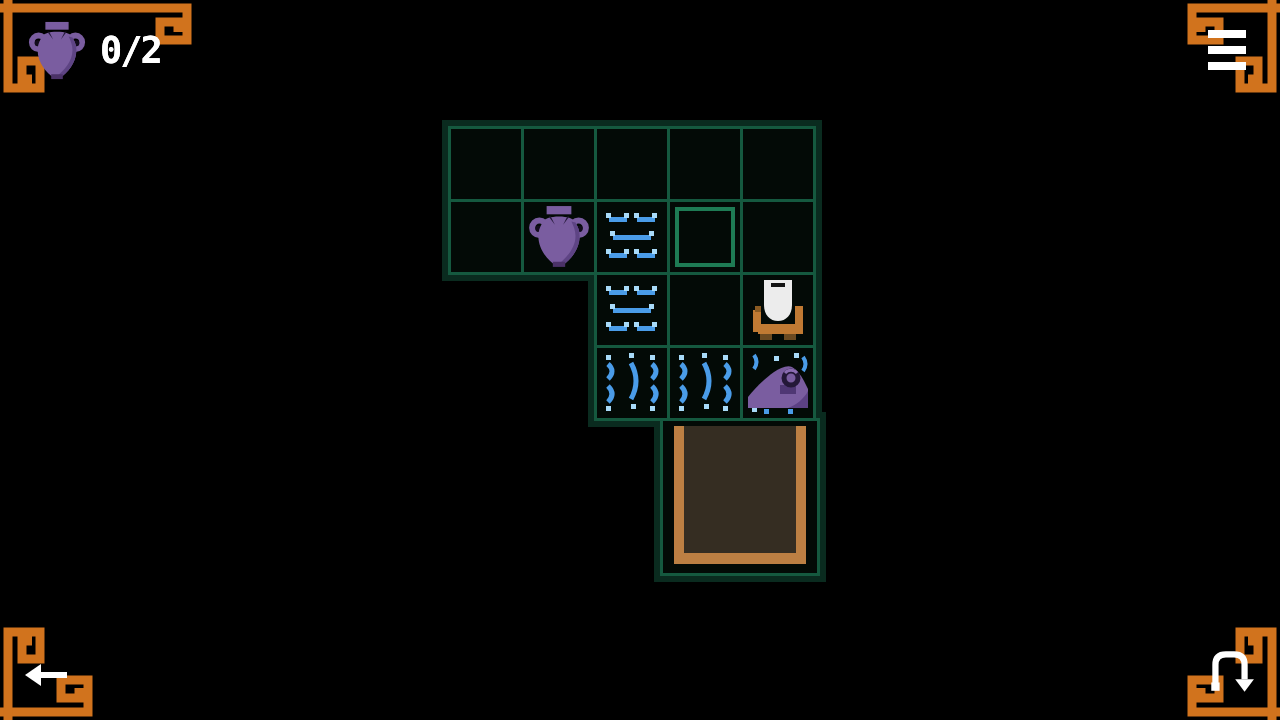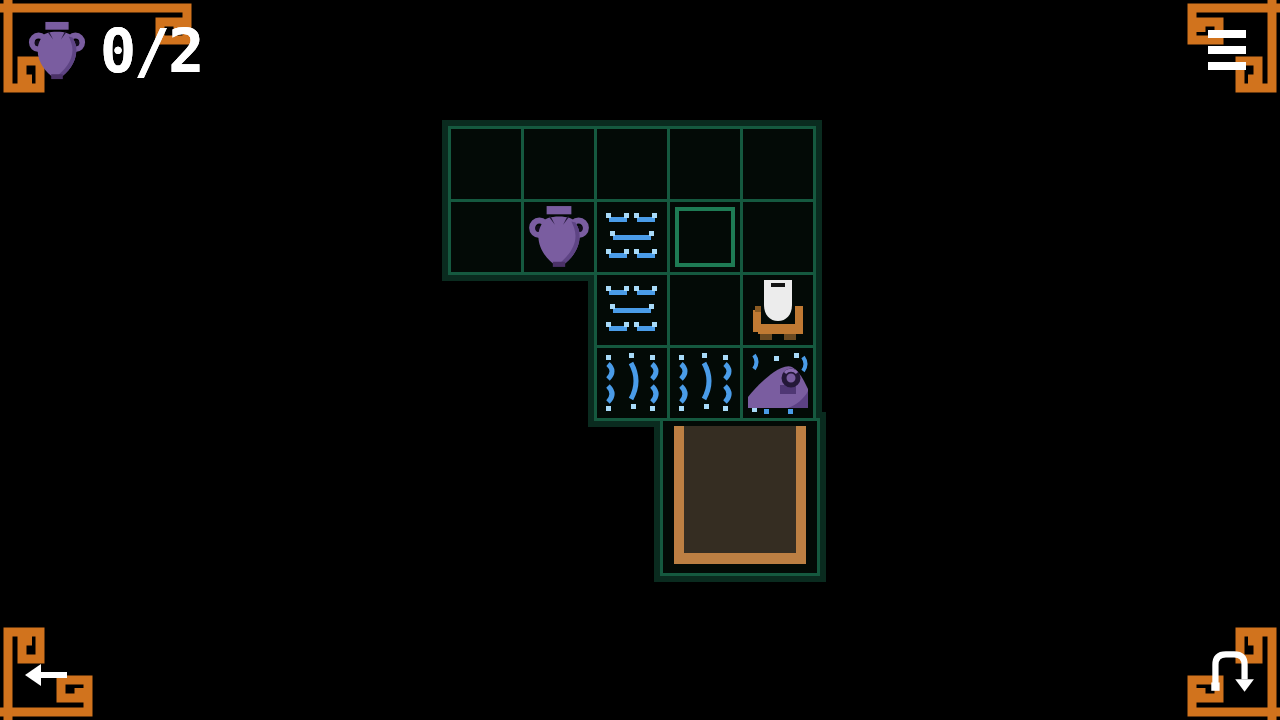--- a/index.html
+++ b/index.html
@@ -7,21 +7,21 @@
          font-family:"DejaVu Sans Mono", monospace;}
   
   .ornament{position:absolute;pointer-events:none;}
   .orn-tl{left:0;top:0;}
   .orn-tr{right:0;top:0;transform:scaleX(-1);}
   .orn-bl{left:0;bottom:0;transform:scaleY(-1);}
   .orn-br{right:0;bottom:0;transform:scale(-1,-1);}
   .ornament path{stroke:#d1731d;stroke-width:9;fill:none;stroke-linejoin:miter;}
   
   .hud-counter{position:absolute;left:26px;top:18px;display:flex;align-items:center;gap:12px;}
-  .hud-counter .counter-text{color:#ffffff;font-size:60px;font-weight:bold;letter-spacing:-2px;
+  .hud-counter .counter-text{color:#ffffff;font-size:37px;font-weight:bold;letter-spacing:-2px;
       line-height:66px;text-shadow:0 0 0 #fff;}
   .icon-btn{position:absolute;background:transparent;border:none;padding:0;cursor:pointer;}
   .menu-btn{right:30px;top:30px;width:42px;height:40px;display:flex;flex-direction:column;justify-content:space-between;}
   .menu-btn .bar{width:38px;height:8px;background:#ffffff;}
   .back-btn{left:22px;bottom:24px;width:48px;height:40px;}
   .undo-btn{right:24px;bottom:24px;width:52px;height:52px;}
   
   #board{position:absolute;left:0;top:0;width:100%;height:100%;}
   .cell-backdrop{position:absolute;background:#0a2b1f;z-index:1;}
   .cell{position:absolute;box-sizing:border-box;border:3px solid #15593f;background:#030a06;

